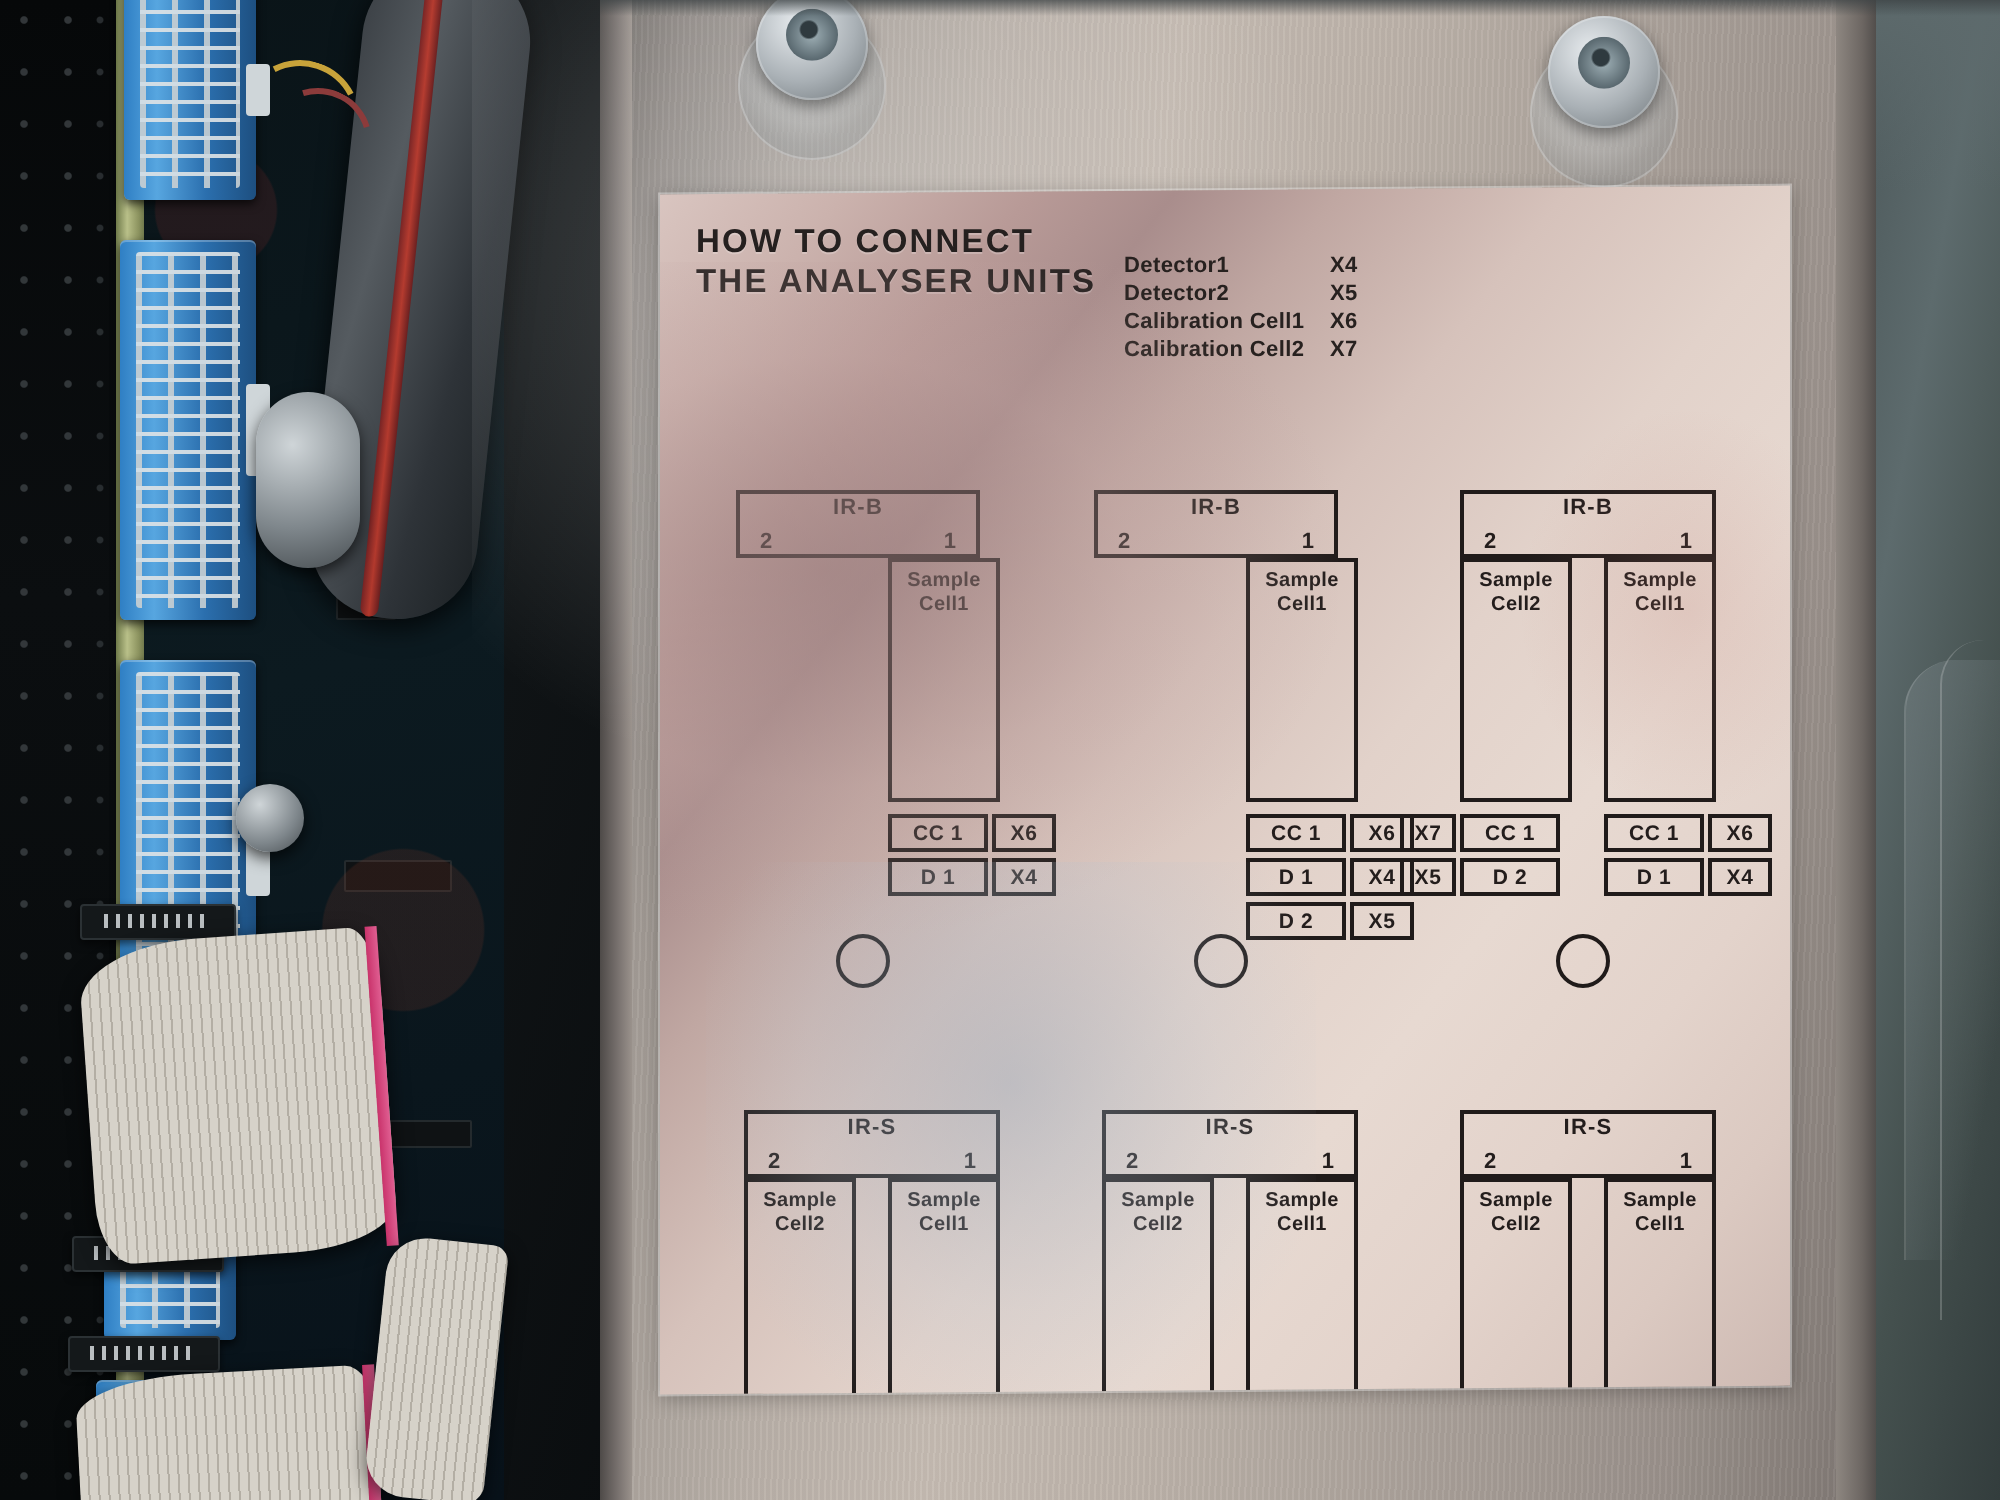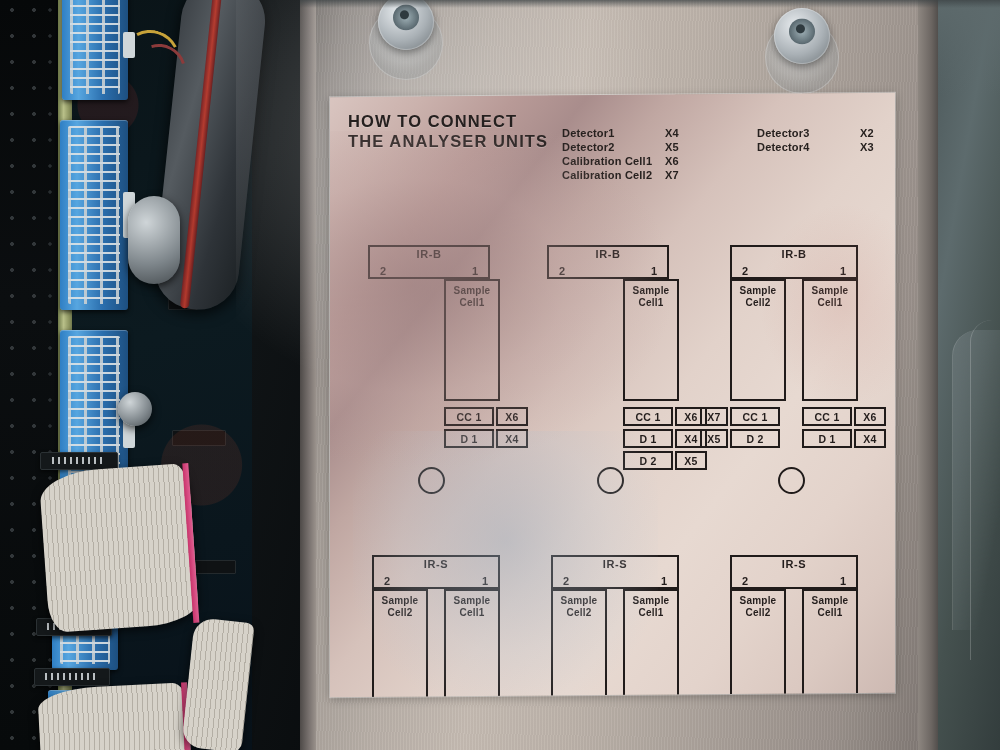--- a/index.html
+++ b/index.html
@@ -366,30 +366,20 @@
             </div>
             <div class="legend-row">
               <span class="legend-name">Calibration Cell1</span>
               <span class="legend-val">X6</span>
             </div>
             <div class="legend-row">
               <span class="legend-name">Calibration Cell2</span>
               <span class="legend-val">X7</span>
             </div>
           </div>
-          <div class="legend-col">
-            <div class="legend-row">
-              <span class="legend-name">Detector3</span>
-              <span class="legend-val">X2</span>
-            </div>
-            <div class="legend-row">
-              <span class="legend-name">Detector4</span>
-              <span class="legend-val">X3</span>
-            </div>
-          </div>
         </div>
 
         <div class="grid" id="diagram-grid">
             <div class="row">
               <div class="cellgrp" style="margin-left: 28px;">
                 <div class="ir-box" style="left: 10px; width: 122px;">
                   <div class="ir-name">IR-B</div>
                   <div class="ir-port p2">2</div>
                   <div class="ir-port p1">1</div>
                 </div>

